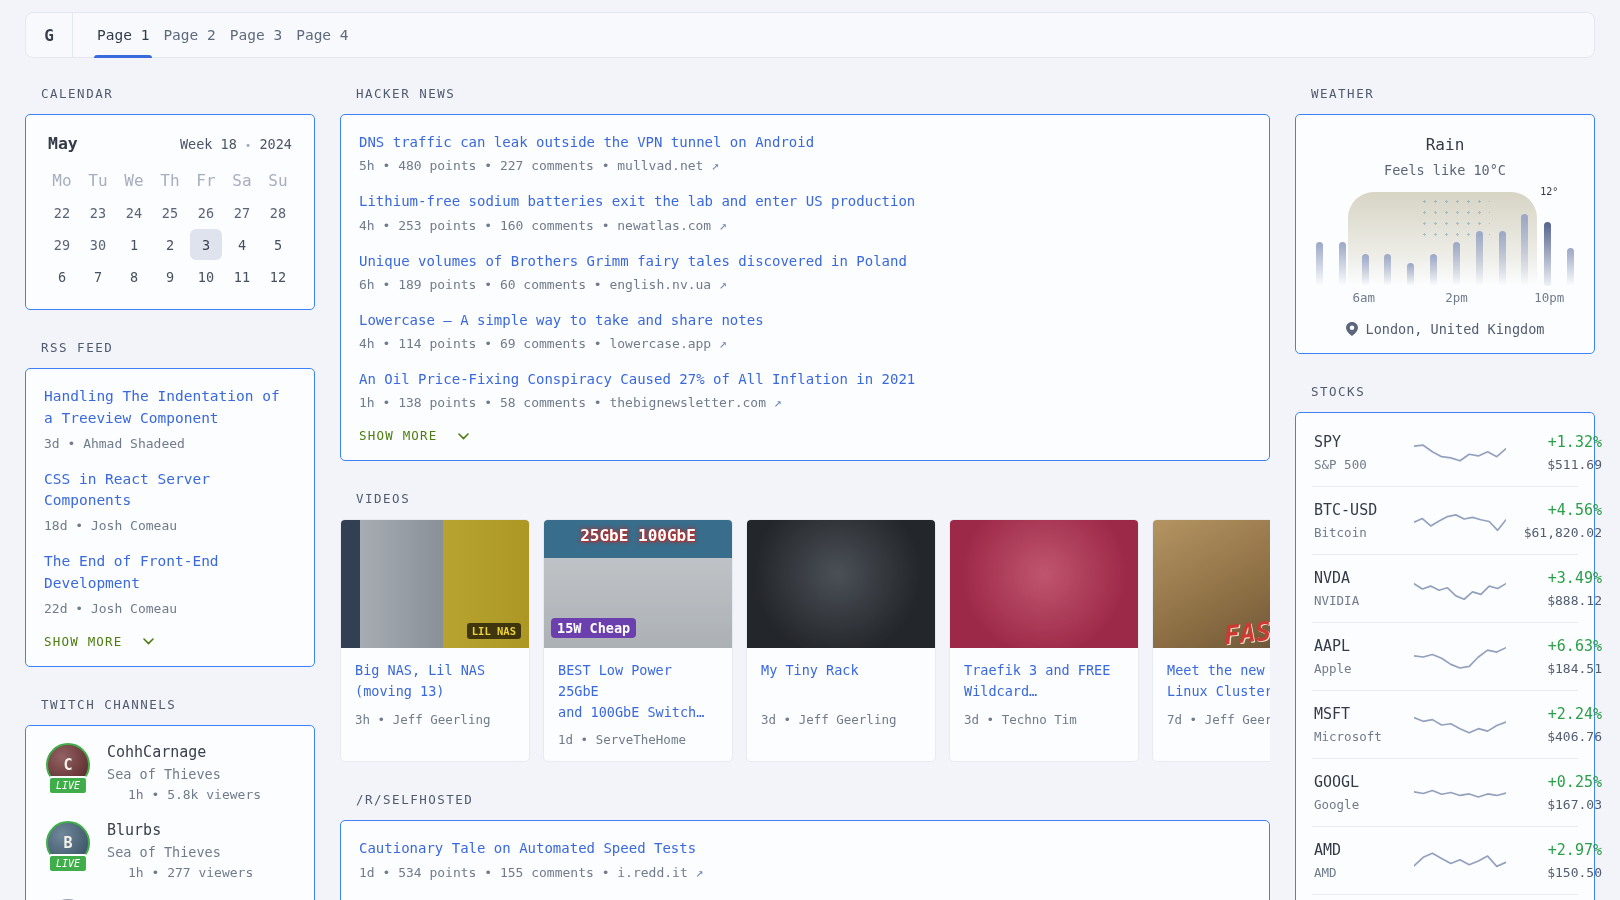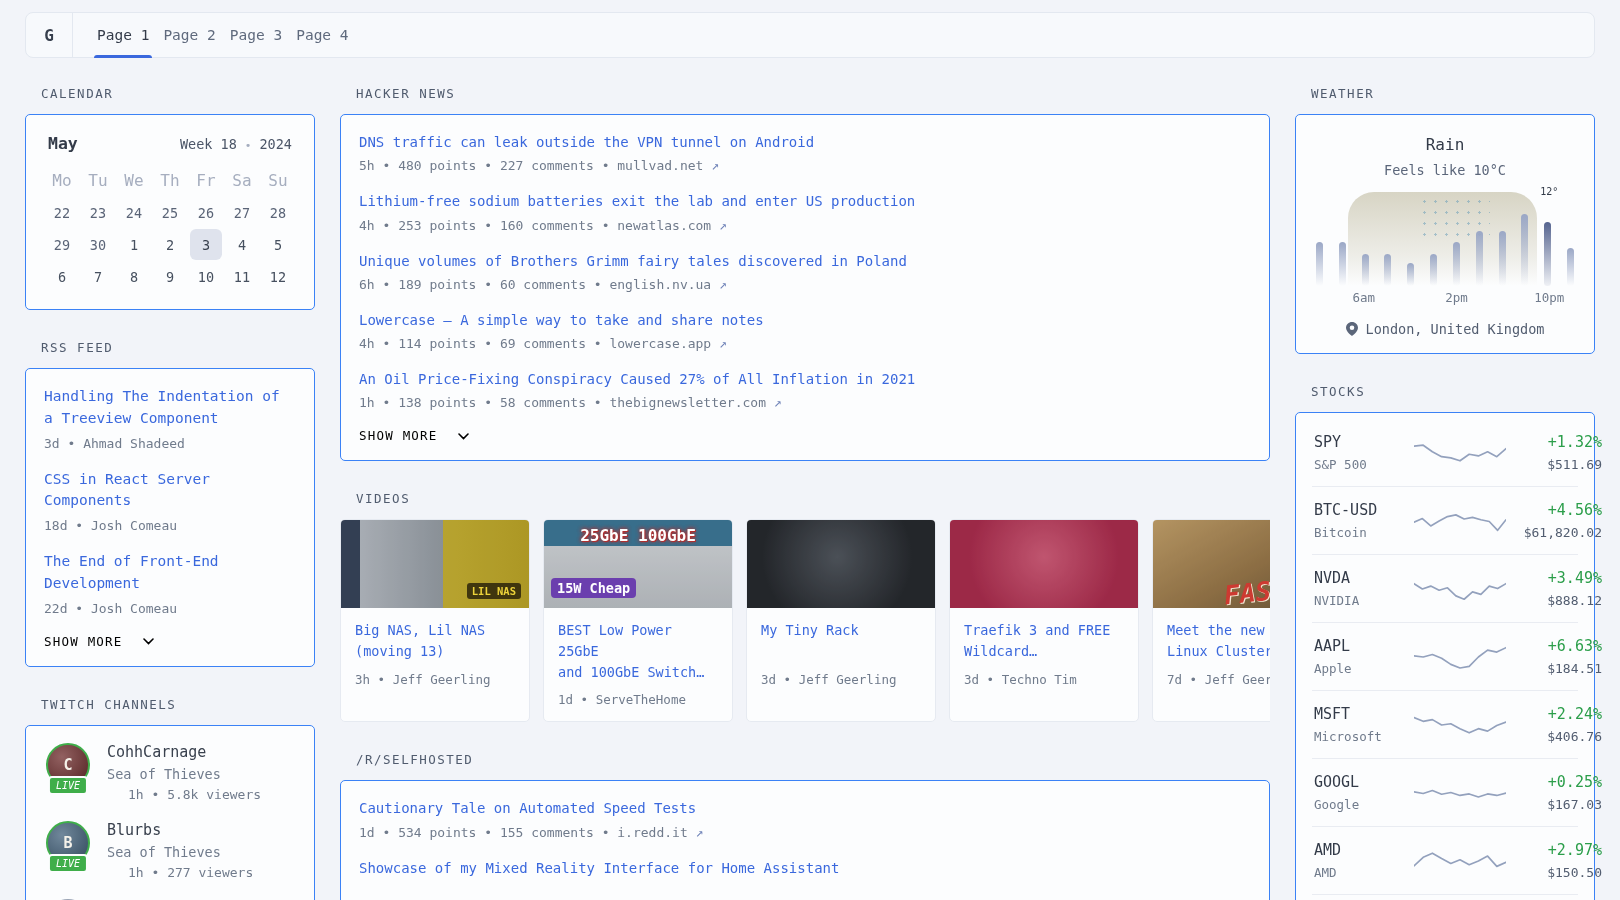--- a/index.html
+++ b/index.html
@@ -46,40 +46,40 @@
   .cal-cell.out{color:#5a6477;}
   .cal-cell.today{background:#dfe3ed;border-radius:6px;color:#39414e;}
 
   
   .feed-item{margin-bottom:18px;}
   .feed-title{font-size:14.5px;line-height:1.5;color:var(--accent);text-decoration:none;cursor:pointer;}
   .hn .feed-title,.reddit .feed-title{font-size:14px;line-height:1.45;margin-top:8px;}
   .feed-meta{font-size:13px;color:#707b8c;margin-top:6px;}
   .ext-arrow{color:#6f83b8;}
   .show-more{display:flex;align-items:center;gap:20px;background:none;border:none;padding:0;
-             font:inherit;font-size:12.5px;letter-spacing:1.2px;color:#000000;cursor:pointer;margin-top:3px;}
+             font:inherit;font-size:12.5px;letter-spacing:1.2px;color:#4d7c0f;cursor:pointer;margin-top:3px;}
   .chev svg{display:block;margin-top:1px;}
 
   
   .twitch-row{display:flex;gap:17px;margin-bottom:19px;align-items:flex-start;}
   .twitch-row:last-child{margin-bottom:0;}
   .avatar-wrap{position:relative;flex:none;margin-left:2px;}
   .avatar{width:44px;height:44px;border-radius:50%;border:2px solid var(--live);
           display:flex;align-items:center;justify-content:center;color:#f5f2ea;font-weight:bold;font-size:15px;}
   .avatar.offline{border-color:#9aa4b5;}
   .live-badge{position:absolute;left:50%;transform:translateX(-50%);bottom:-8px;background:var(--live);
           color:#fff;font-size:10px;padding:2px 6px;border-radius:4px;border:2px solid #fcfdfe;font-style:italic;}
   .twitch-name{font-size:15px;color:#39414e;cursor:pointer;}
   .twitch-game{font-size:13.5px;color:#707b8c;margin-top:5px;}
   .twitch-meta{font-size:13px;color:#707b8c;margin-top:5px;margin-left:21px;}
 
   
   .video-row{display:flex;gap:13px;overflow:hidden;}
   .video-card{width:190px;flex:none;background:#fcfdfe;border:1px solid #e6eaf1;border-radius:5px;overflow:hidden;}
-  .thumb{position:relative;height:88px;}
+  .thumb{position:relative;height:128px;}
   .thumb::after{content:"";position:absolute;inset:0;background:rgba(25,30,40,0.16);}
   .thumb-nas{background:linear-gradient(90deg,#39465c 0%,#39465c 10%,#c3c8cf 10%,#9fa6ad 54%,#d6bd32 54%,#c9af25 100%);}
   .thumb-switch{background:linear-gradient(180deg,#3f7e9f 0%,#3f7e9f 30%,#dfe2e5 30%,#c9cdd1 100%);}
   .thumb-rack{background:radial-gradient(circle at 48% 42%,#555a61 0%,#26282c 68%);}
   .thumb-traefik{background:radial-gradient(circle at 50% 42%,#e0607e 0%,#b62b4e 70%);}
   .thumb-cluster{background:linear-gradient(150deg,#d2ab6e 0%,#a17c49 55%,#6b5538 100%);}
   .thumb-lbl{position:absolute;z-index:1;font-weight:bold;}
   .lbl-red{top:6px;left:0;right:0;text-align:center;font-size:16px;color:#fff;
            text-shadow:0 0 4px #b03030,0 0 4px #b03030,1px 1px 0 #b03030;}
   .lbl-purple{bottom:10px;left:7px;font-size:13.5px;color:#fff;background:#6b3fae;padding:2px 6px;border-radius:4px;}

